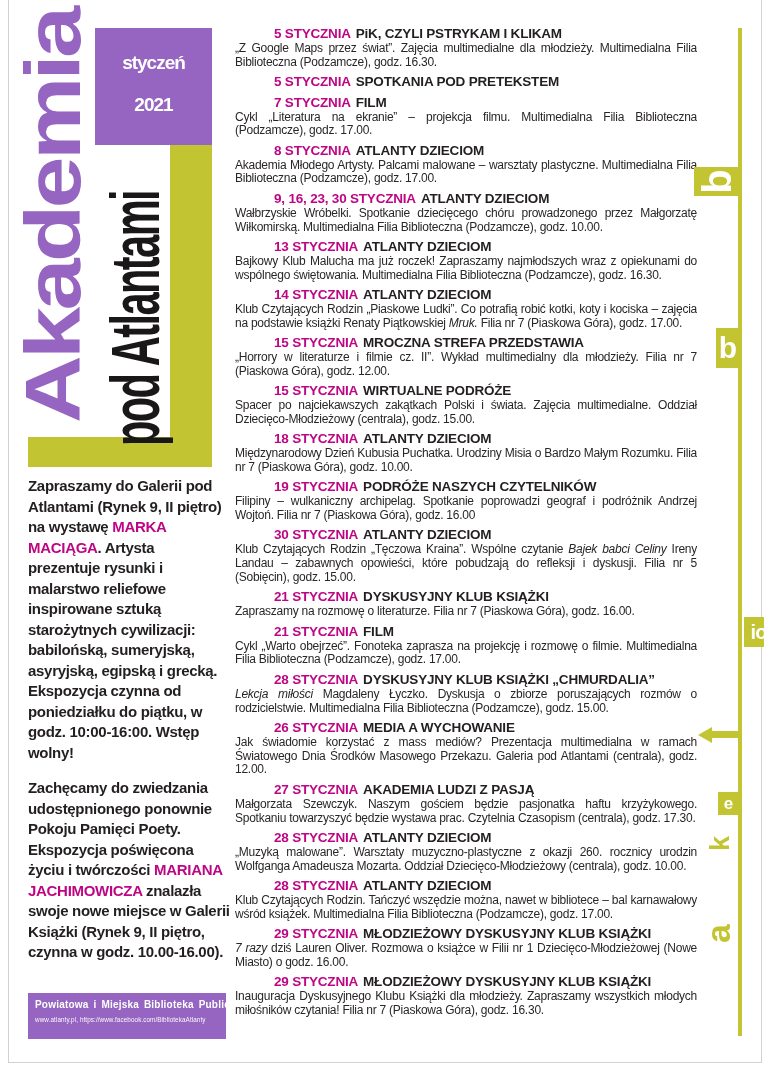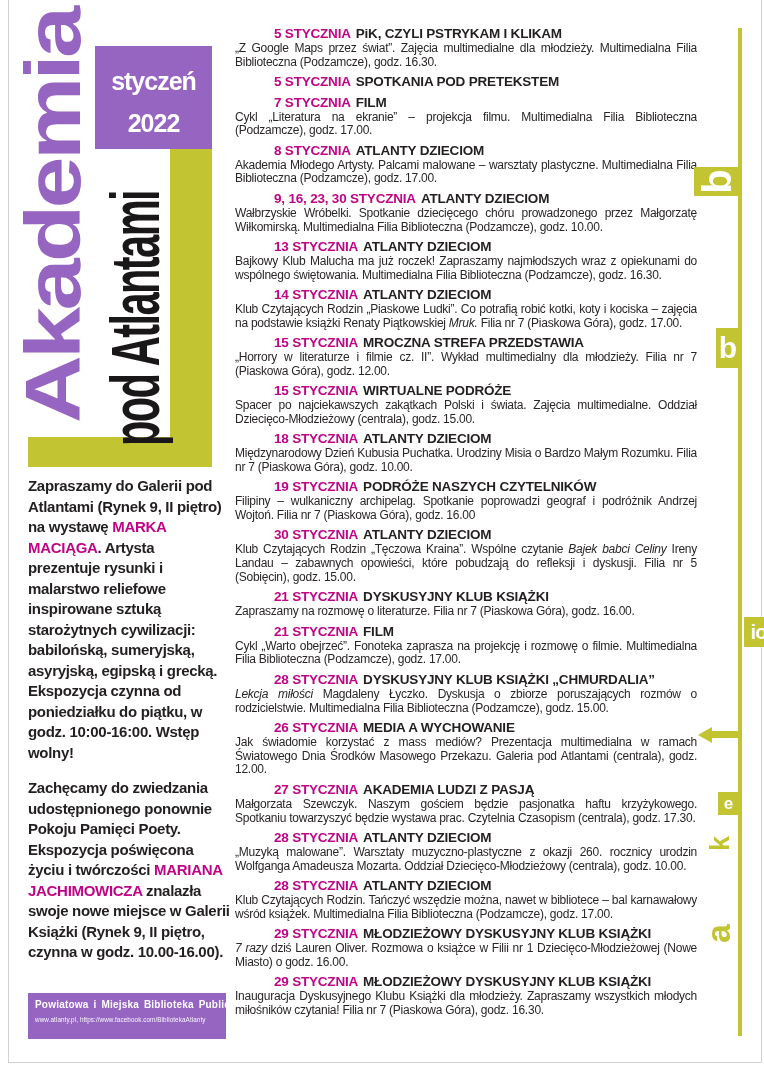--- a/index.html
+++ b/index.html
@@ -20,23 +20,23 @@
     font-size:78px; line-height:80px; font-weight:bold; letter-spacing:-3px;
     color:#9565c1; white-space:nowrap;
   }
   .brand-subtitle{
     position:absolute; left:101px; top:446px; transform-origin:0 0;
     transform:rotate(-90deg) scale(0.8,1.32);
     font-size:52px; line-height:52px; font-weight:bold; letter-spacing:-2px;
     color:#1a1718; white-space:nowrap;
   }
   .month-box{
-    position:absolute; left:95px; top:46px; width:117px; height:103px;
+    position:absolute; left:95px; top:28px; width:117px; height:117px;
     background:#9565c1; color:#ffffff; text-align:center;
-    font-weight:bold; font-size:25px; line-height:42px; padding-top:14px;
+    font-weight:bold; font-size:19px; line-height:42px; padding-top:14px;
     box-sizing:border-box; letter-spacing:-1px;
   }
   .lime{background:#c2c431;}
   #lime-vert{position:absolute; left:170px; top:145px; width:42px; height:322px;}
   #lime-horiz{position:absolute; left:28px; top:437px; width:184px; height:30px;}
 
   
   .intro{
     position:absolute; left:28px; width:202px;
     font-weight:bold; font-size:15px; line-height:20.5px; letter-spacing:-0.3px;
@@ -104,21 +104,21 @@
   <div class="edge-line" id="edge-right"></div>
   <div class="edge-line" id="edge-bottom"></div>
 
   <div class="lime" id="lime-vert"></div>
   <div class="lime" id="lime-horiz"></div>
 
   <div class="brand-title">Akademia</div>
   <div class="brand-subtitle">pod Atlantami</div>
   <div class="month-box">
     <div>styczeń</div>
-    <div>2022</div>
+    <div>2021</div>
   </div>
 
   <div class="intro" id="intro-para1"><span>Zapraszamy do Galerii pod Atlantami (Rynek 9, II piętro) na wystawę </span><span class="hl">MARKA MACIĄGA</span><span>. Artysta prezentuje rysunki i malarstwo reliefowe inspirowane sztuką starożytnych cywilizacji: babilońską, sumeryjską, asyryjską, egipską i grecką. Ekspozycja czynna od poniedziałku do piątku, w godz. 10:00-16:00. Wstęp wolny!</span></div>
   <div class="intro" id="intro-para2"><span>Zachęcamy do zwiedzania udostępnionego ponownie Pokoju Pamięci Poety. Ekspozycja poświęcona życiu i twórczości </span><span class="hl">MARIANA JACHIMOWICZA</span><span> znalazła swoje nowe miejsce w Galerii Książki (Rynek 9, II piętro, czynna w godz. 10.00-16.00).</span></div>
 
   <div class="footer-box">
     <div class="footer-line1">Powiatowa i Miejska Biblioteka Publiczna</div>
     <div class="footer-line2">www.atlanty.pl, https://www.facebook.com/BibliotekaAtlanty</div>
   </div>
 

